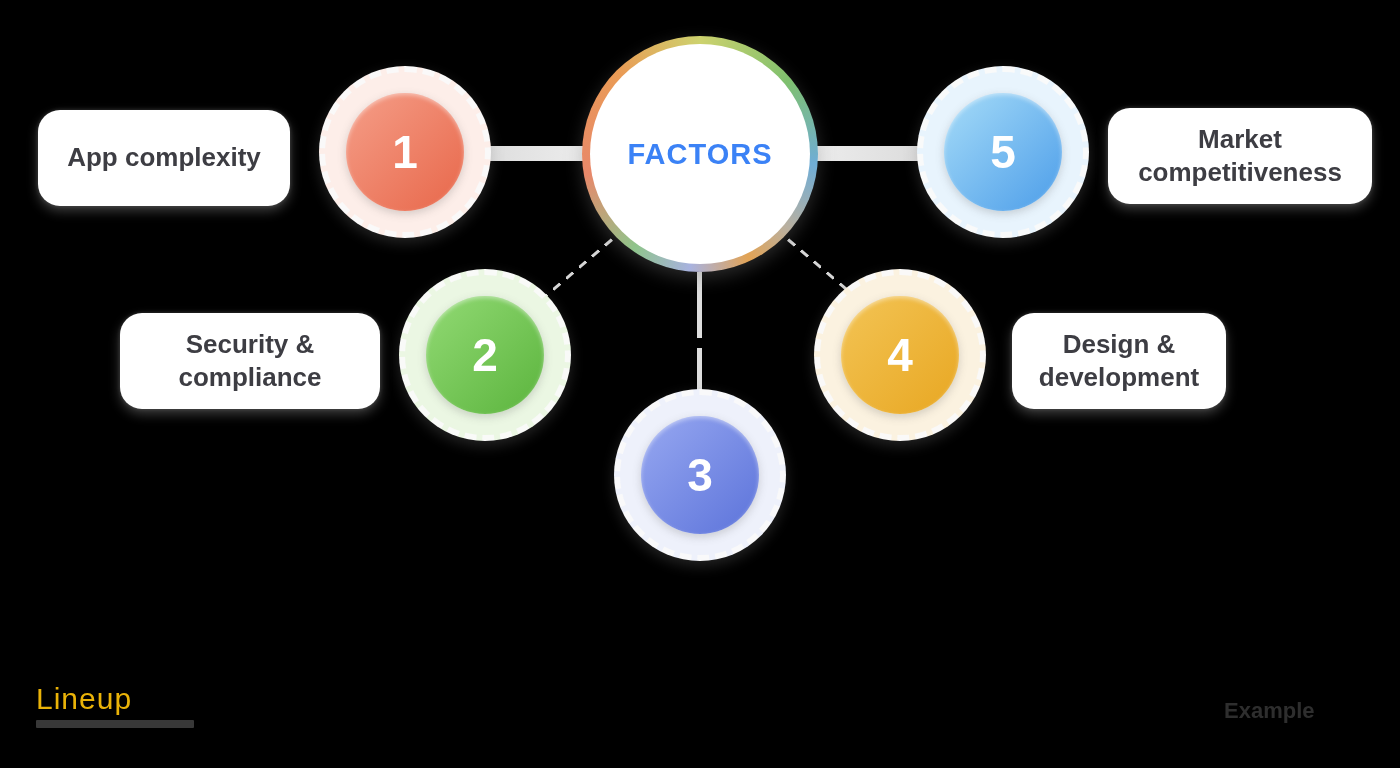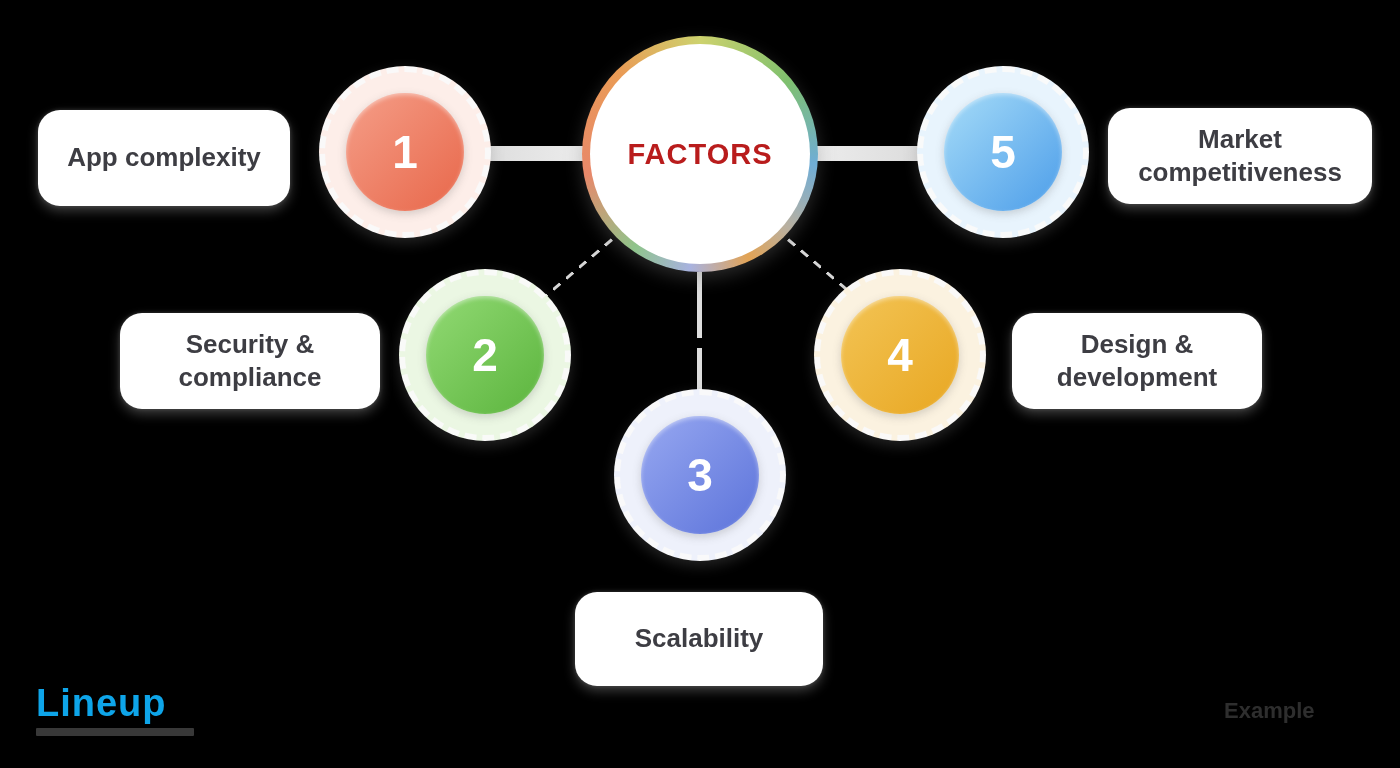--- a/index.html
+++ b/index.html
@@ -31,21 +31,21 @@
     border-radius: 50%;
     background: #ffffff;
     display: flex;
     align-items: center;
     justify-content: center;
   }
   .center-title {
     font-size: 29px;
     font-weight: 800;
     letter-spacing: 1px;
-    color: #b91c1c;
+    color: #3b82f6;
   }
 
   
   .node {
     position: absolute;
     width: 160px; height: 160px;
     border: 6px dashed rgba(250,250,250,0.92);
     border-radius: 50%;
     display: flex;
     align-items: center;
@@ -94,21 +94,21 @@
     font-weight: 700;
     line-height: 1.27;
     z-index: 2;
     box-shadow: 0 5px 12px rgba(135,135,135,0.45), 0 0 4px rgba(150,150,150,0.3);
     padding: 8px 12px;
     box-sizing: border-box;
   }
   .b1 { left: 38px;   top: 110px; width: 252px; height: 96px; }
   .b2 { left: 120px;  top: 313px; width: 260px; height: 96px; align-items: center; }
   .b3 { left: 575px;  top: 592px; width: 248px; height: 94px; }
-  .b4 { left: 1012px; top: 313px; width: 250px; height: 96px; }
+  .b4 { left: 1012px; top: 313px; width: 214px; height: 96px; }
   .b5 { left: 1108px; top: 108px; width: 264px; height: 96px; }
 
   
   .conn { position: absolute; z-index: 1; }
   .conn-left  { left: 476px; top: 146px; width: 108px; height: 15px;
                 background: linear-gradient(to right, #dcdcdc, #ececec); }
   .conn-right { left: 816px; top: 146px; width: 104px; height: 15px;
                 background: linear-gradient(to left, #dcdcdc, #ececec); }
   .conn-down  { left: 697px; top: 272px; width: 5px; height: 120px;
                 background: repeating-linear-gradient(to bottom, #dedede 0 66px, transparent 66px 76px); }
@@ -119,24 +119,24 @@
   .diag-left  { left: 612px; top: 238px; transform-origin: 0 50%; transform: rotate(139.6deg); }
   .diag-right { left: 788px; top: 238px; transform-origin: 0 50%; transform: rotate(40.4deg); }
 
   
   .logo {
     position: absolute;
     left: 36px; top: 684px;
     z-index: 2;
   }
   .logo-text {
-    font-size: 38px;
-    font-weight: 700;
+    font-size: 30px;
+    font-weight: 400;
     letter-spacing: 1px;
-    color: #0ea5e9;
+    color: #eab308;
     line-height: 1;
   }
   .logo-tagline-bar {
     width: 158px; height: 8px;
     background: #383838;
     margin-top: 6px;
     border-radius: 1px;
   }
   .watermark {
     position: absolute;
@@ -189,23 +189,20 @@
       <span class="num">5</span>
     </div>
   </div>
 
   <div class="label-box b1">
     <span>App complexity</span>
   </div>
   <div class="label-box b2">
     <span>Security &amp; compliance</span>
   </div>
-  <div class="label-box b3">
-    <span>Scalability</span>
-  </div>
   <div class="label-box b4">
     <span>Design &amp; development</span>
   </div>
   <div class="label-box b5">
     <span>Market competitiveness</span>
   </div>
 
   <div class="logo">
     <div class="logo-text">Lineup</div>
     <div class="logo-tagline-bar"></div>

